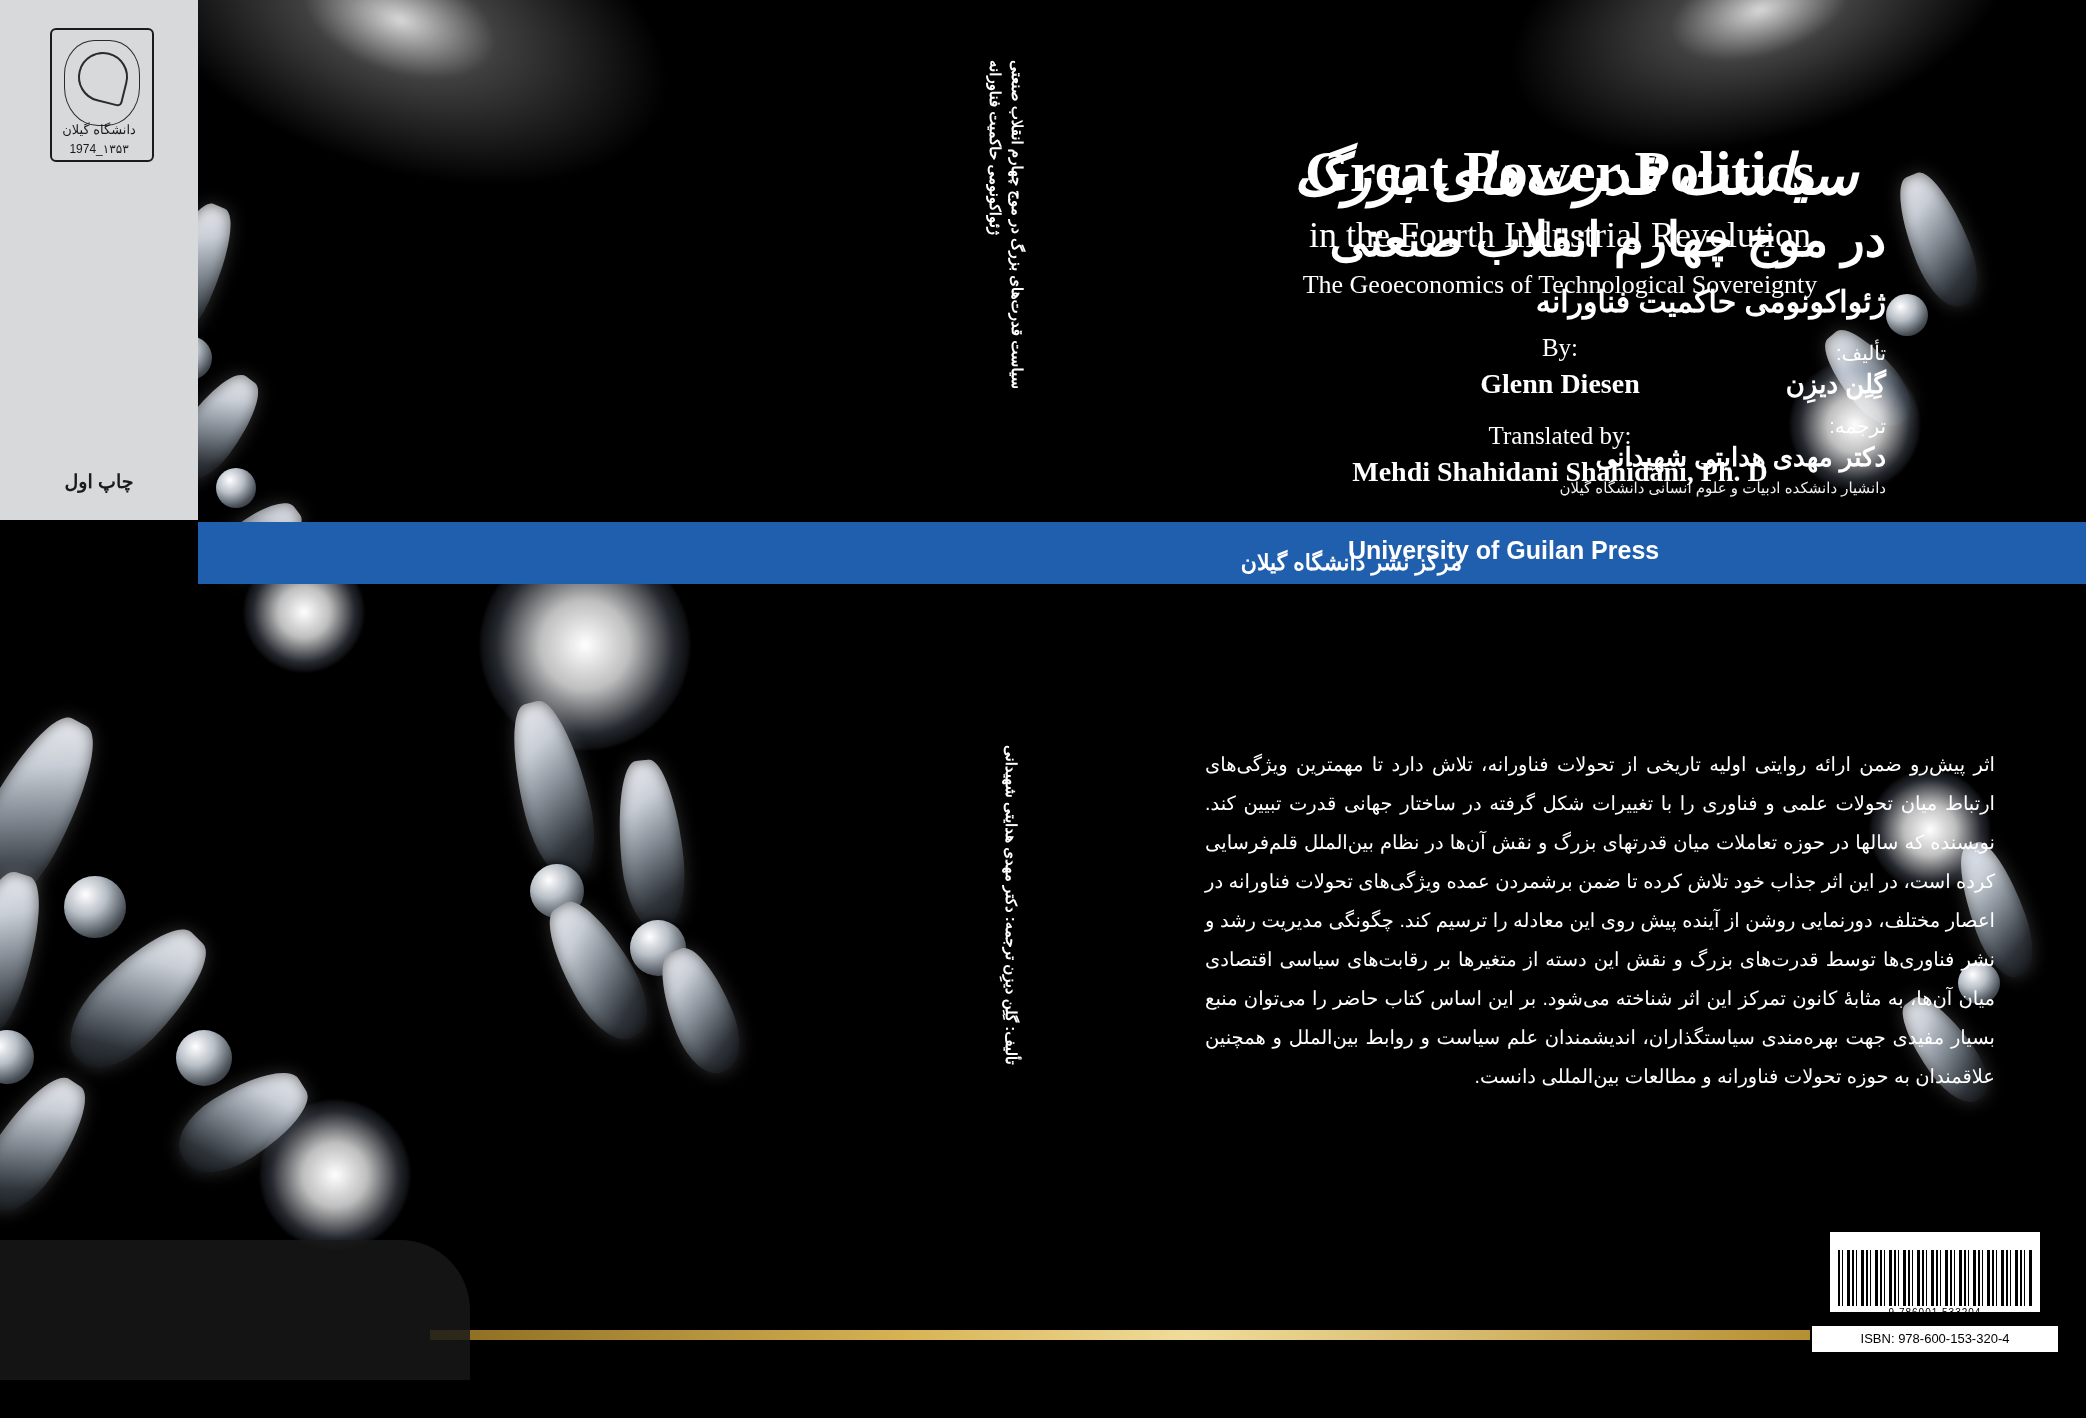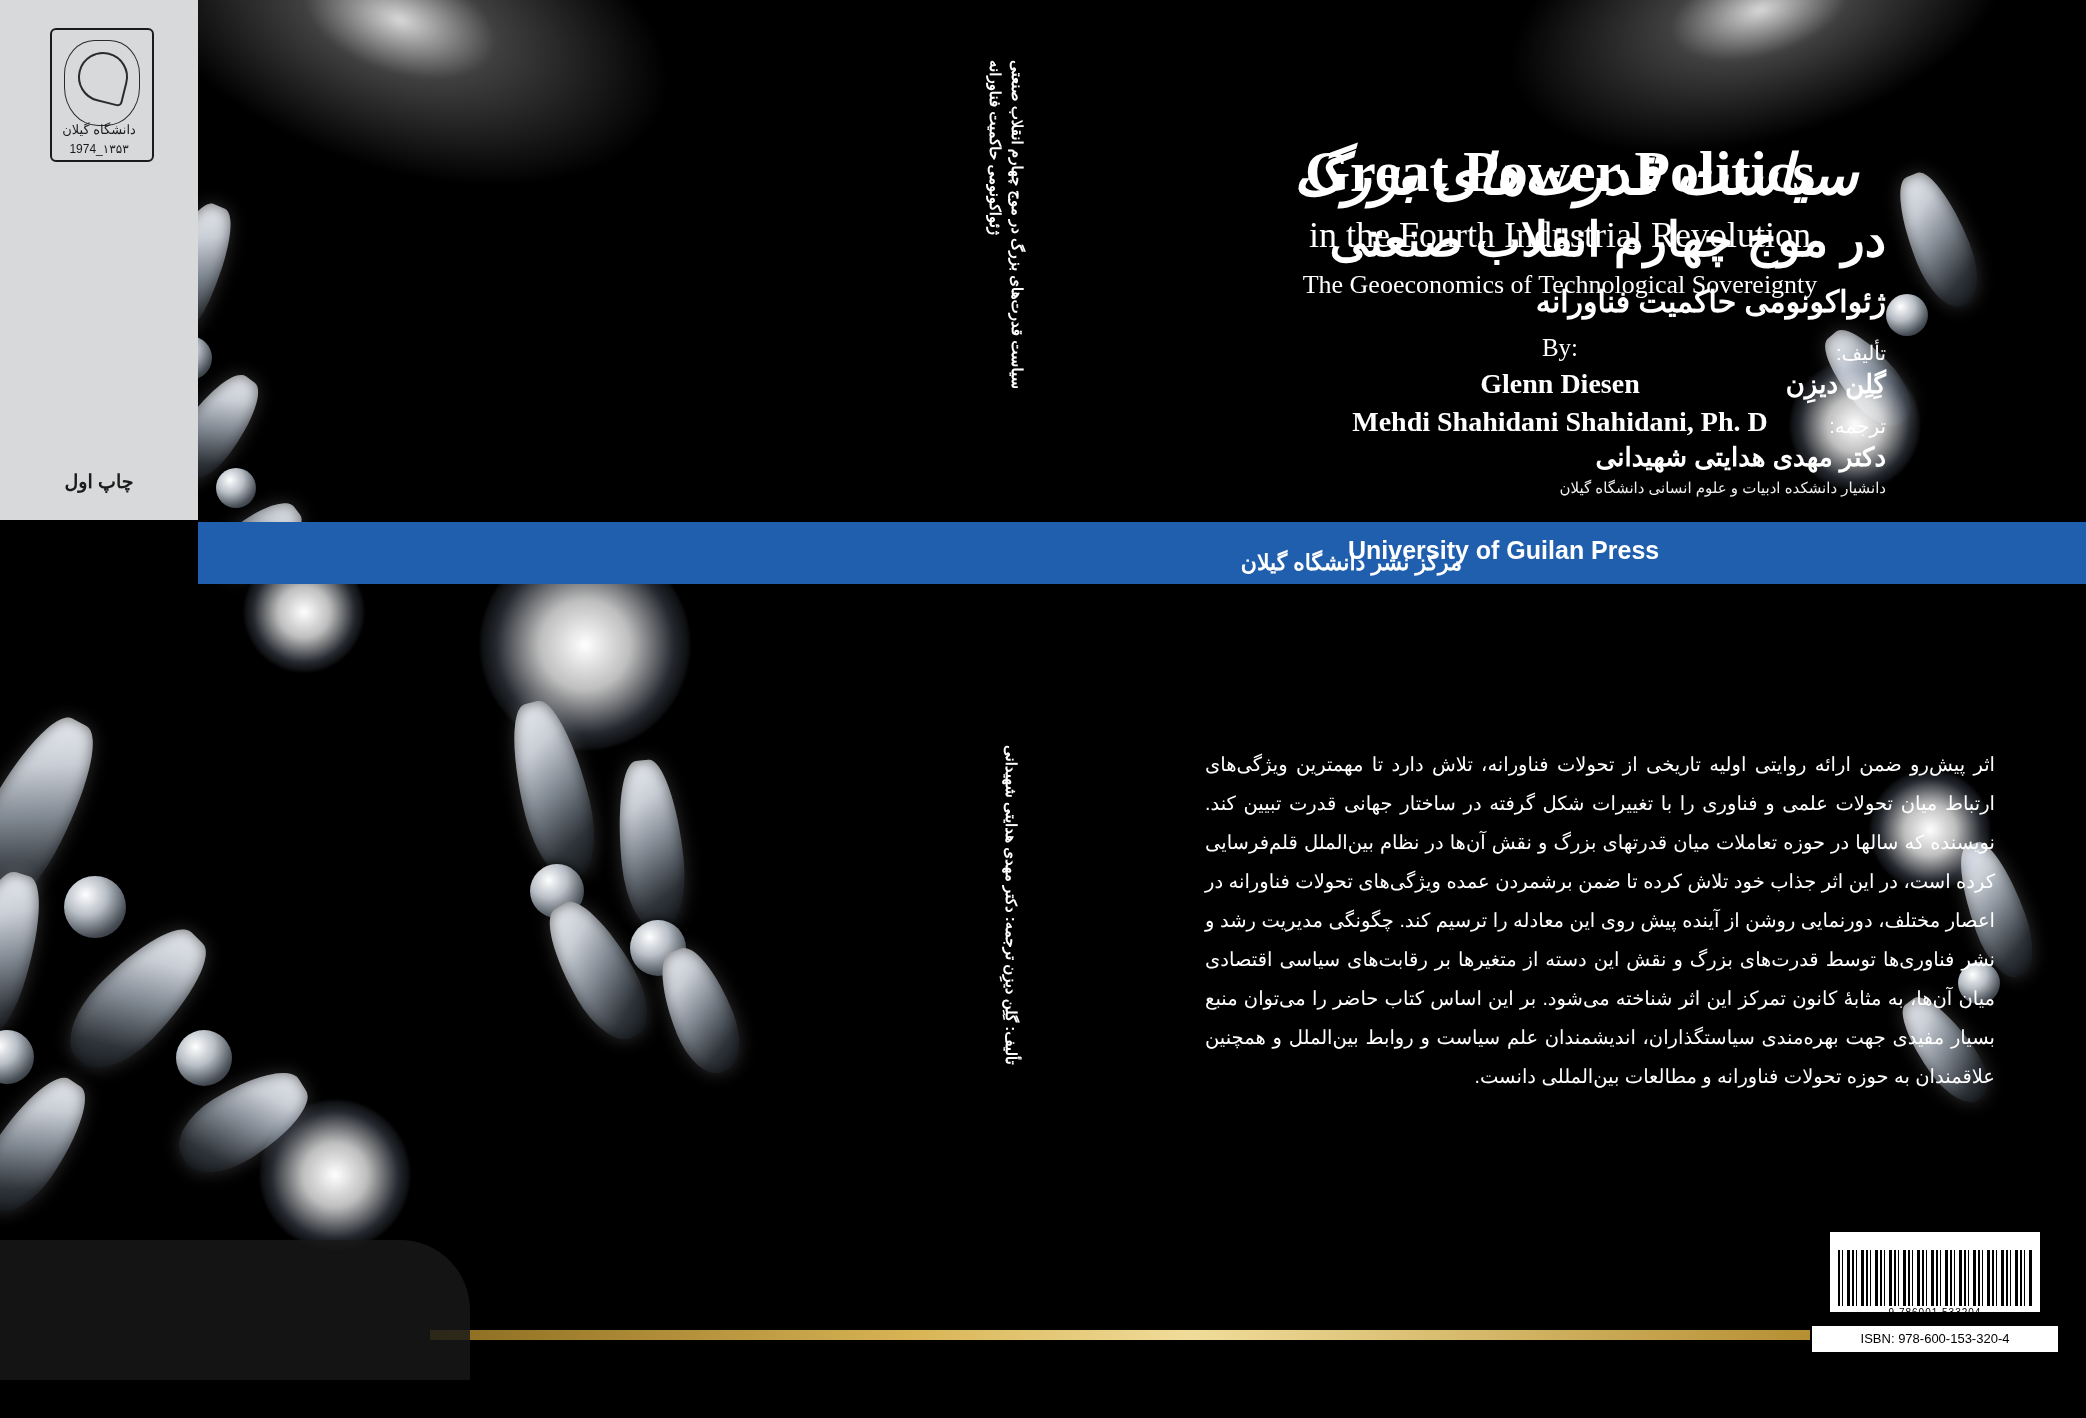--- a/index.html
+++ b/index.html
@@ -248,20 +248,21 @@
     <div class="spine-text spine-top2">ژئواکونومی حاکمیت فناورانه</div>
     <div class="spine-text spine-bottom">تألیف: گِلِن دیزِن    ترجمه: دکتر مهدی هدایتی شهیدانی</div>
   </div>
 
   <div class="en-block">
     <div class="en-title">Great Power Politics</div>
     <div class="en-sub">in the Fourth Industrial Revolution</div>
     <div class="en-sub2">The Geoeconomics of Technological Sovereignty</div>
     <div class="en-by">By:</div>
     <div class="en-author">Glenn Diesen</div>
+    <div class="en-tby">Translated by:</div>
     <div class="en-translator">Mehdi Shahidani Shahidani, Ph. D</div>
   </div>
 
   <div class="band">
     <div class="band-fa">مرکز نشر دانشگاه گیلان</div>
     <div class="band-en">University of Guilan Press</div>
   </div>
 
   <div class="blurb">اثر پیش‌رو ضمن ارائه روایتی اولیه تاریخی از تحولات فناورانه، تلاش دارد تا مهمترین ویژگی‌های ارتباط میان تحولات علمی و فناوری را با تغییرات شکل گرفته در ساختار جهانی قدرت تبیین کند. نویسنده که سالها در حوزه تعاملات میان قدرتهای بزرگ و نقش آن‌ها در نظام بین‌الملل قلم‌فرسایی کرده است، در این اثر جذاب خود تلاش کرده تا ضمن برشمردن عمده ویژگی‌های تحولات فناورانه در اعصار مختلف، دورنمایی روشن از آینده پیش روی این معادله را ترسیم کند. چگونگی مدیریت رشد و نشر فناوری‌ها توسط قدرت‌های بزرگ و نقش این دسته از متغیرها بر رقابت‌های سیاسی اقتصادی میان آن‌ها، به مثابهٔ کانون تمرکز این اثر شناخته می‌شود. بر این اساس کتاب حاضر را می‌توان منبع بسیار مفیدی جهت بهره‌مندی سیاستگذاران، اندیشمندان علم سیاست و روابط بین‌الملل و همچنین علاقمندان به حوزه تحولات فناورانه و مطالعات بین‌المللی دانست.</div>
 

